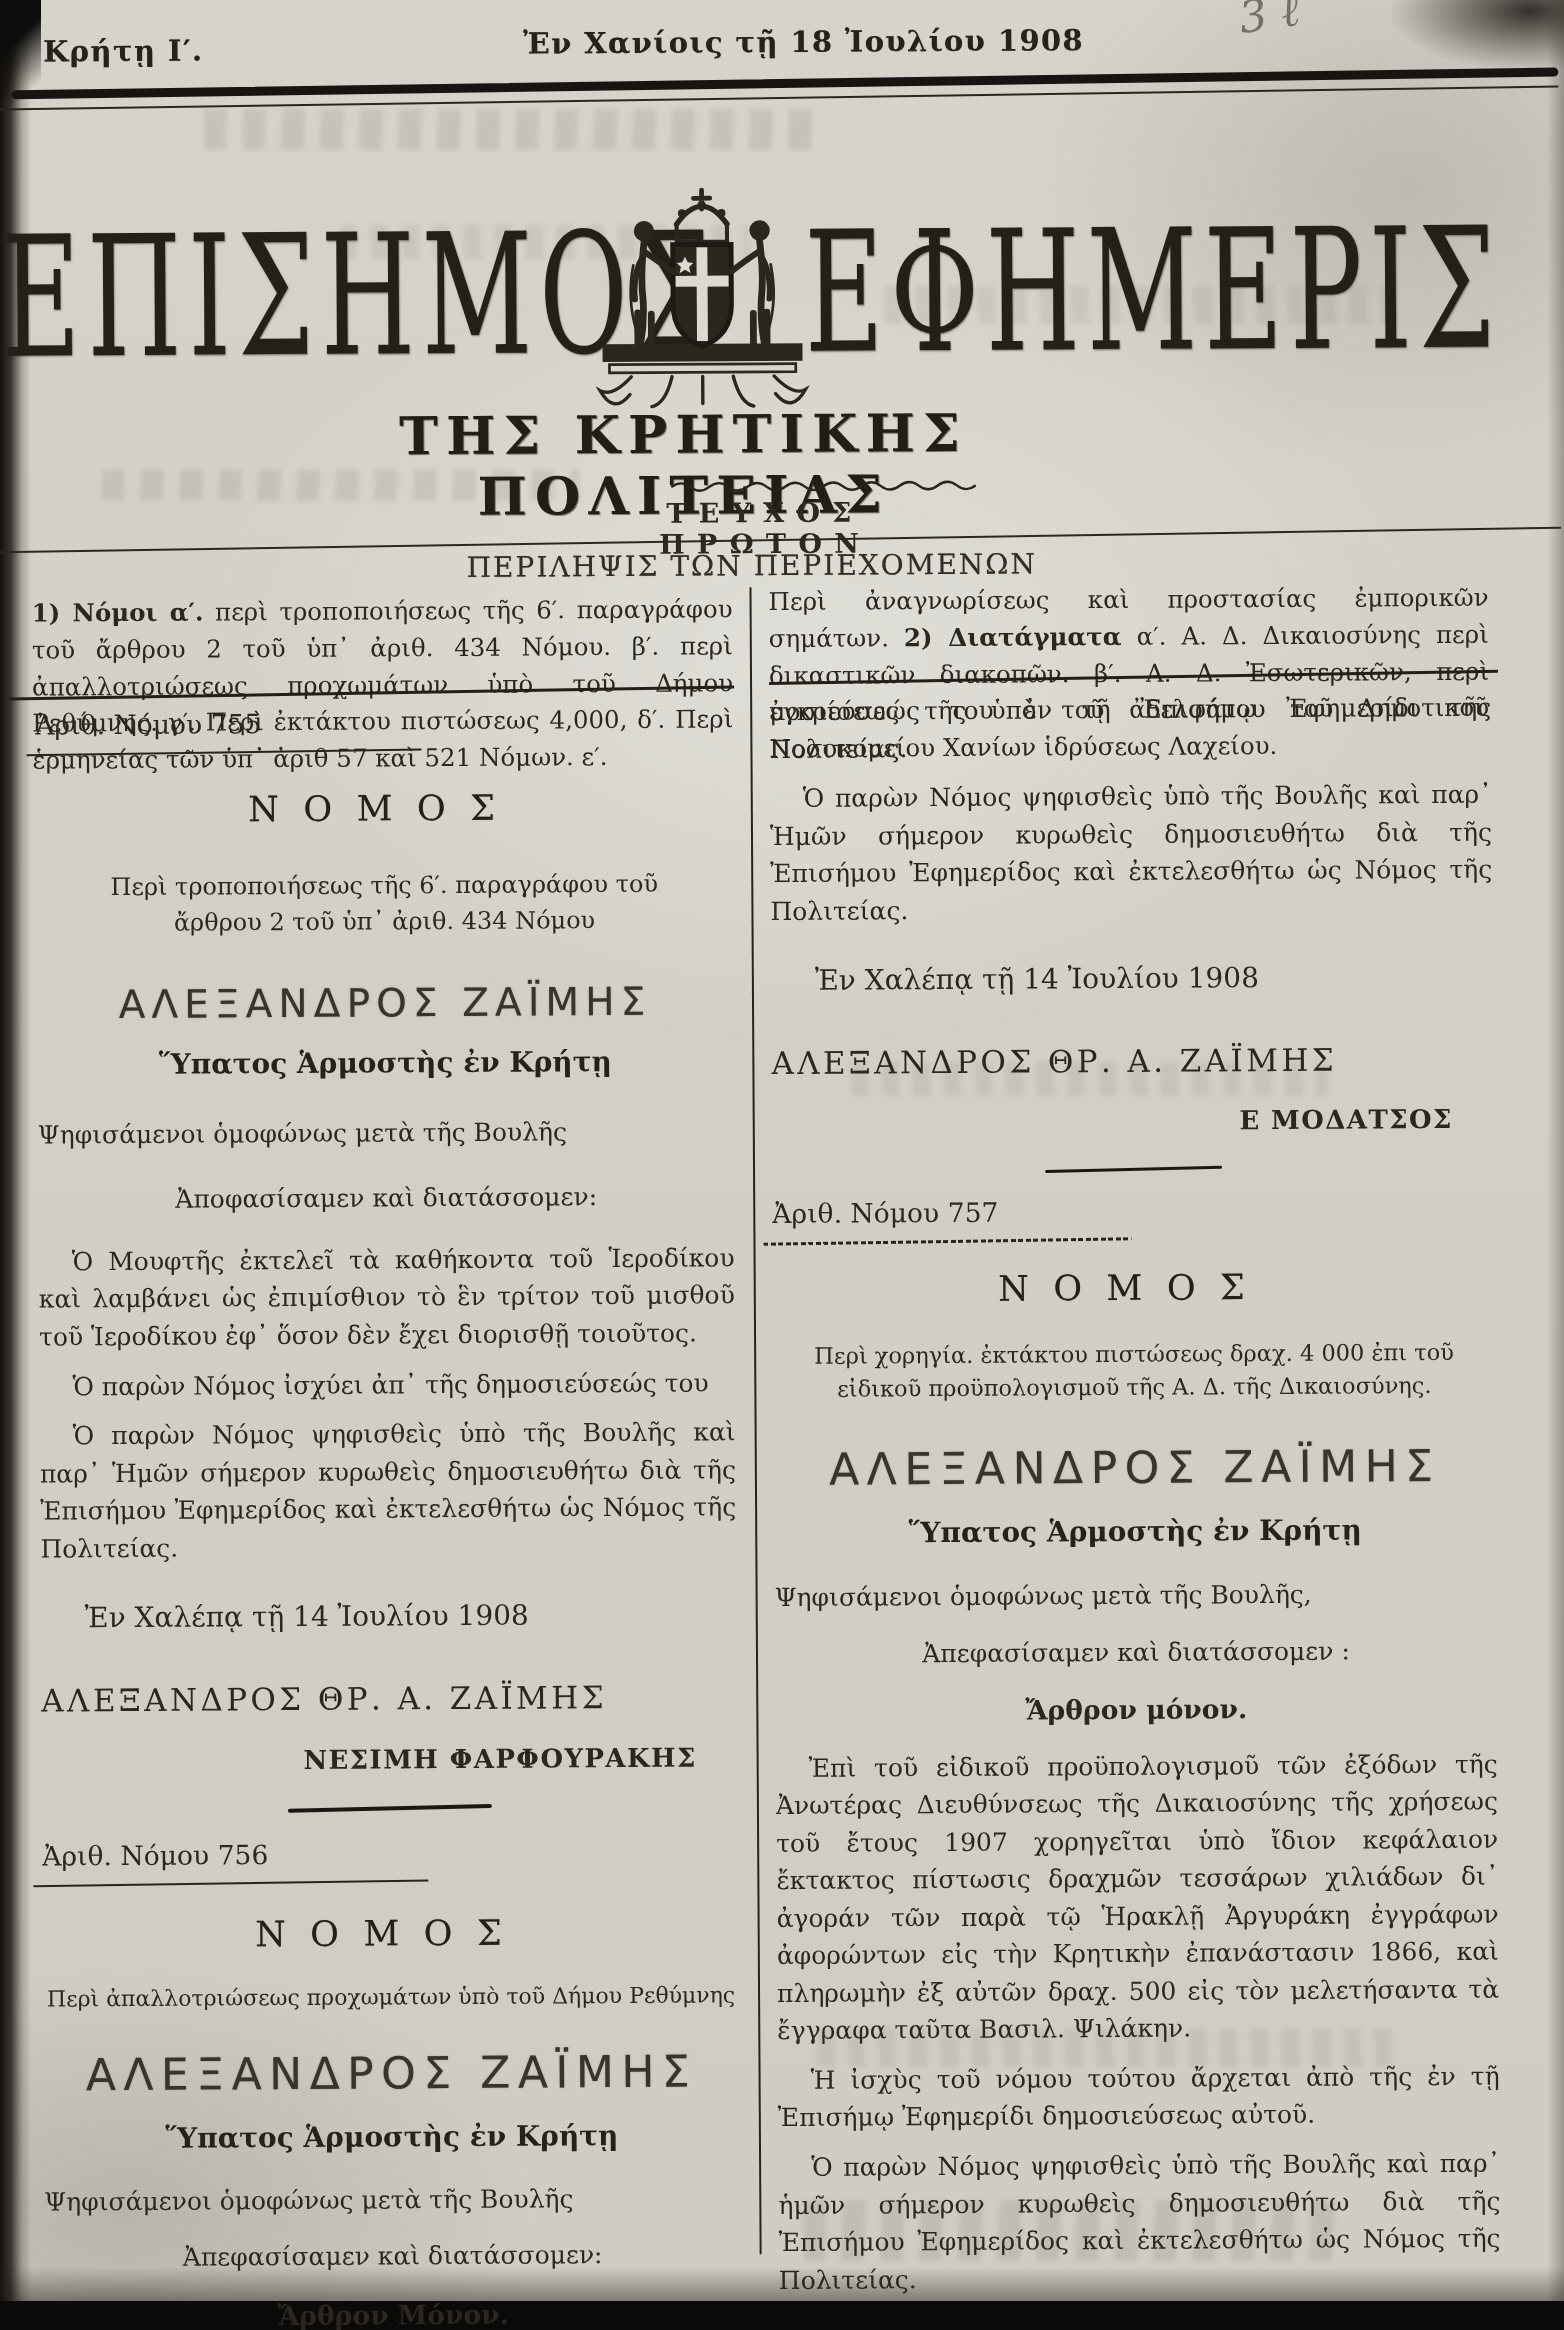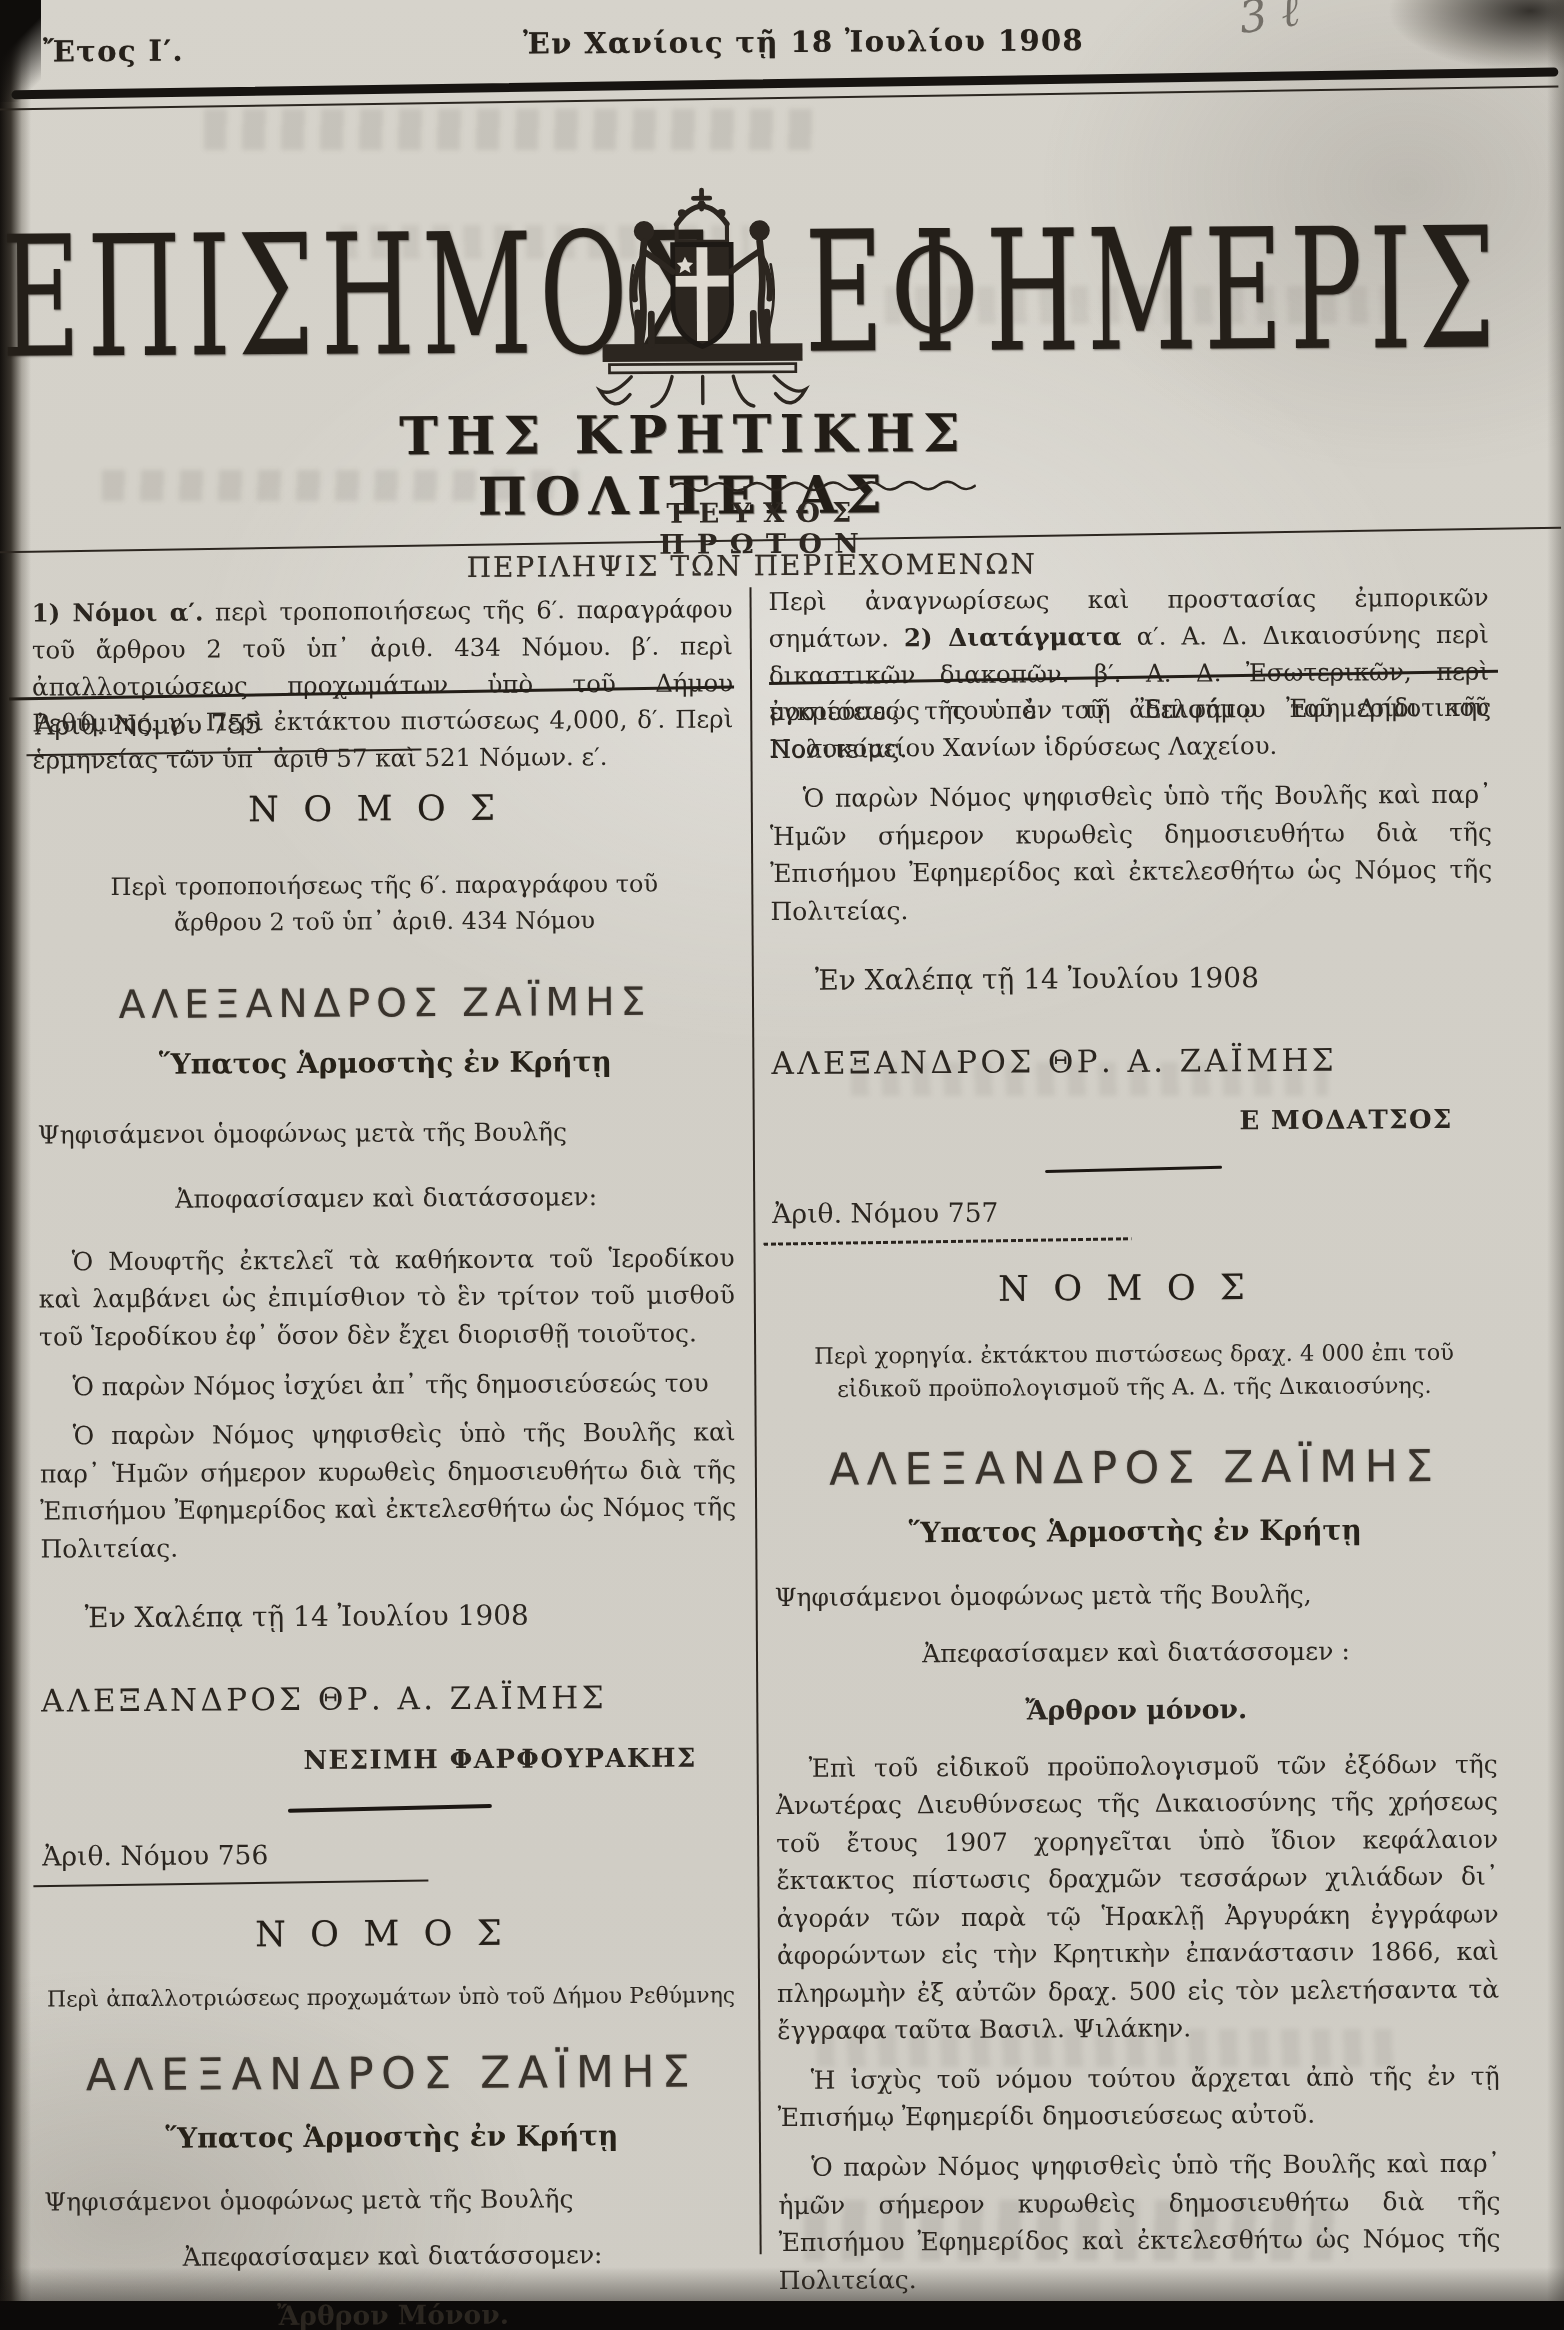--- a/index.html
+++ b/index.html
@@ -92,21 +92,21 @@
 <div class="smudge sm1" style="left:204px;top:109px;width:613px;height:41px;"></div>
 <div class="smudge sm2" style="left:340px;top:225px;width:409px;height:34px;"></div>
 <div class="smudge sm2" style="left:885px;top:286px;width:511px;height:38px;"></div>
 <div class="smudge sm1" style="left:102px;top:470px;width:477px;height:31px;"></div>
 <div class="smudge sm2" style="left:851px;top:1062px;width:477px;height:34px;"></div>
 <div class="smudge sm2" style="left:817px;top:2029px;width:579px;height:38px;"></div>
 <div class="smudge sm1" style="left:804px;top:2200px;width:545px;height:61px;"></div>
 
 <div class="page-rot">
 
-  <div class="year ink">Ἔτος Ι′.</div>
+  <div class="year ink">Κρήτῃ Ι′.</div>
   <div class="datehead ink">Ἐν Χανίοις τῇ 18 Ἰουλίου 1908</div>
   <div class="cornermark">3 ℓ</div>
   <div class="toprule1"></div>
   <div class="toprule2"></div>
 
   <div class="mast-left">
     <span class="mast-word">ΕΠΙΣΗΜΟΣ</span>
   </div>
   <div class="emblem">
     <svg viewBox="0 0 330 400" width="225" height="272">

